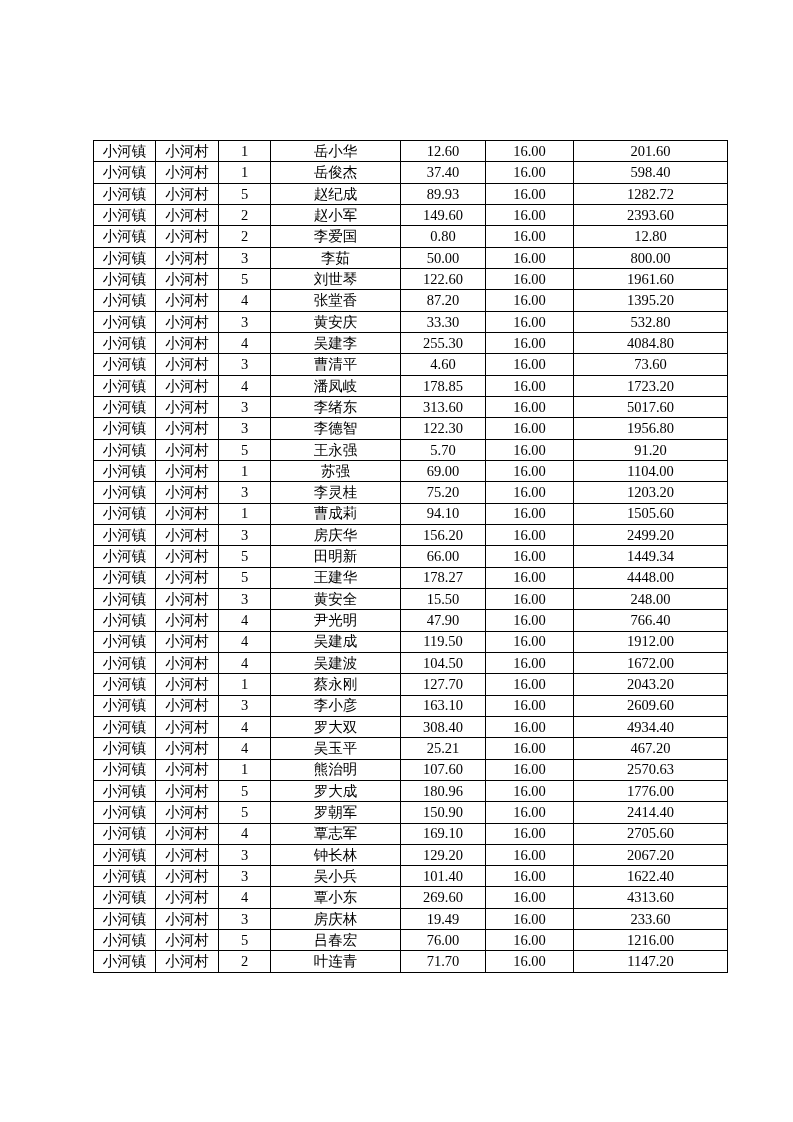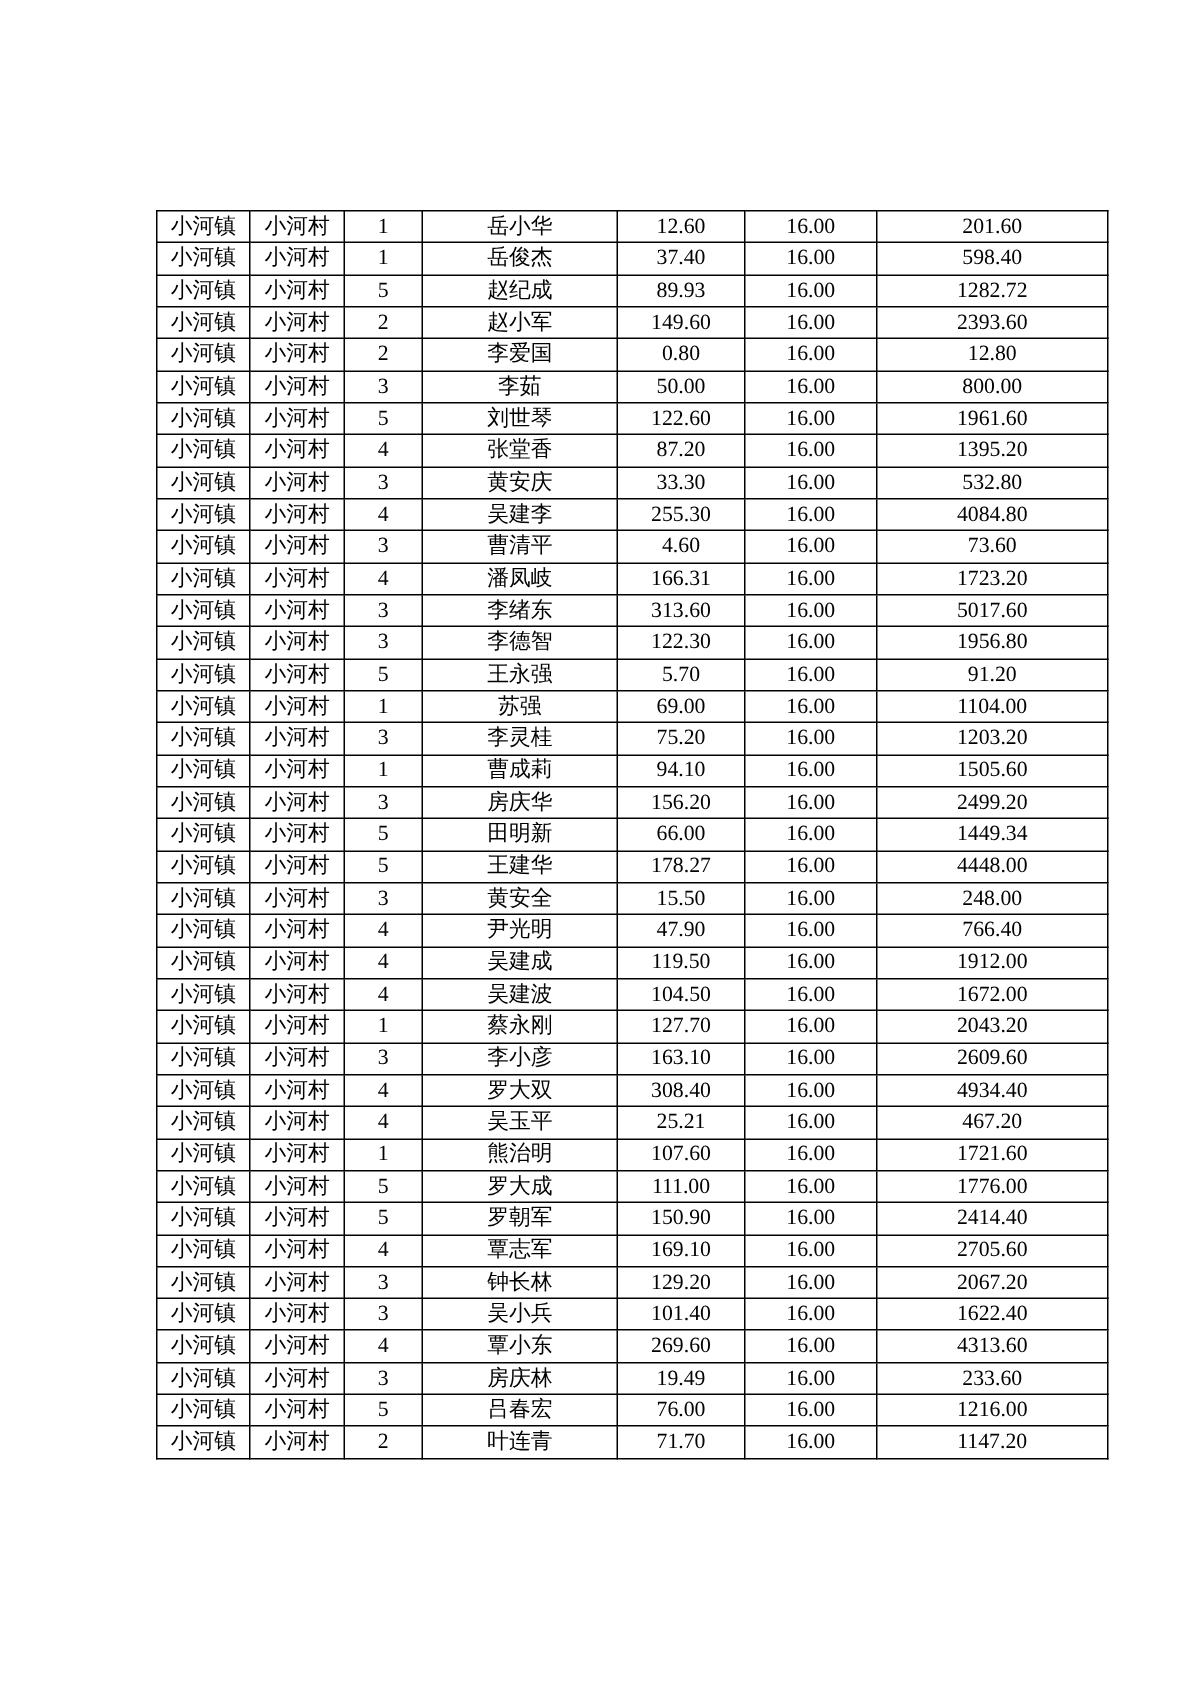--- a/index.html
+++ b/index.html
@@ -18,21 +18,21 @@
     position: absolute;
     left: 0;
     top: 0;
     width: 793px;
     height: 1122px;
     background: #ffffff;
     overflow: hidden;
   }
   table.doc-table {
     position: absolute;
-    left: 104px;
+    left: 93px;
     top: 140px;
     width: 634px;
     border-collapse: collapse;
     table-layout: fixed;
   }
   table.doc-table col.c1 { width: 62px; }
   table.doc-table col.c2 { width: 63px; }
   table.doc-table col.c3 { width: 52px; }
   table.doc-table col.c4 { width: 130px; }
   table.doc-table col.c5 { width: 85px; }
@@ -165,21 +165,21 @@
           <td>曹清平</td>
           <td>4.60</td>
           <td>16.00</td>
           <td>73.60</td>
         </tr>
         <tr>
           <td>小河镇</td>
           <td>小河村</td>
           <td>4</td>
           <td>潘凤岐</td>
-          <td>166.31</td>
+          <td>178.85</td>
           <td>16.00</td>
           <td>1723.20</td>
         </tr>
         <tr>
           <td>小河镇</td>
           <td>小河村</td>
           <td>3</td>
           <td>李绪东</td>
           <td>313.60</td>
           <td>16.00</td>
@@ -329,28 +329,28 @@
           <td>16.00</td>
           <td>467.20</td>
         </tr>
         <tr>
           <td>小河镇</td>
           <td>小河村</td>
           <td>1</td>
           <td>熊治明</td>
           <td>107.60</td>
           <td>16.00</td>
-          <td>1721.60</td>
+          <td>2570.63</td>
         </tr>
         <tr>
           <td>小河镇</td>
           <td>小河村</td>
           <td>5</td>
           <td>罗大成</td>
-          <td>111.00</td>
+          <td>180.96</td>
           <td>16.00</td>
           <td>1776.00</td>
         </tr>
         <tr>
           <td>小河镇</td>
           <td>小河村</td>
           <td>5</td>
           <td>罗朝军</td>
           <td>150.90</td>
           <td>16.00</td>

